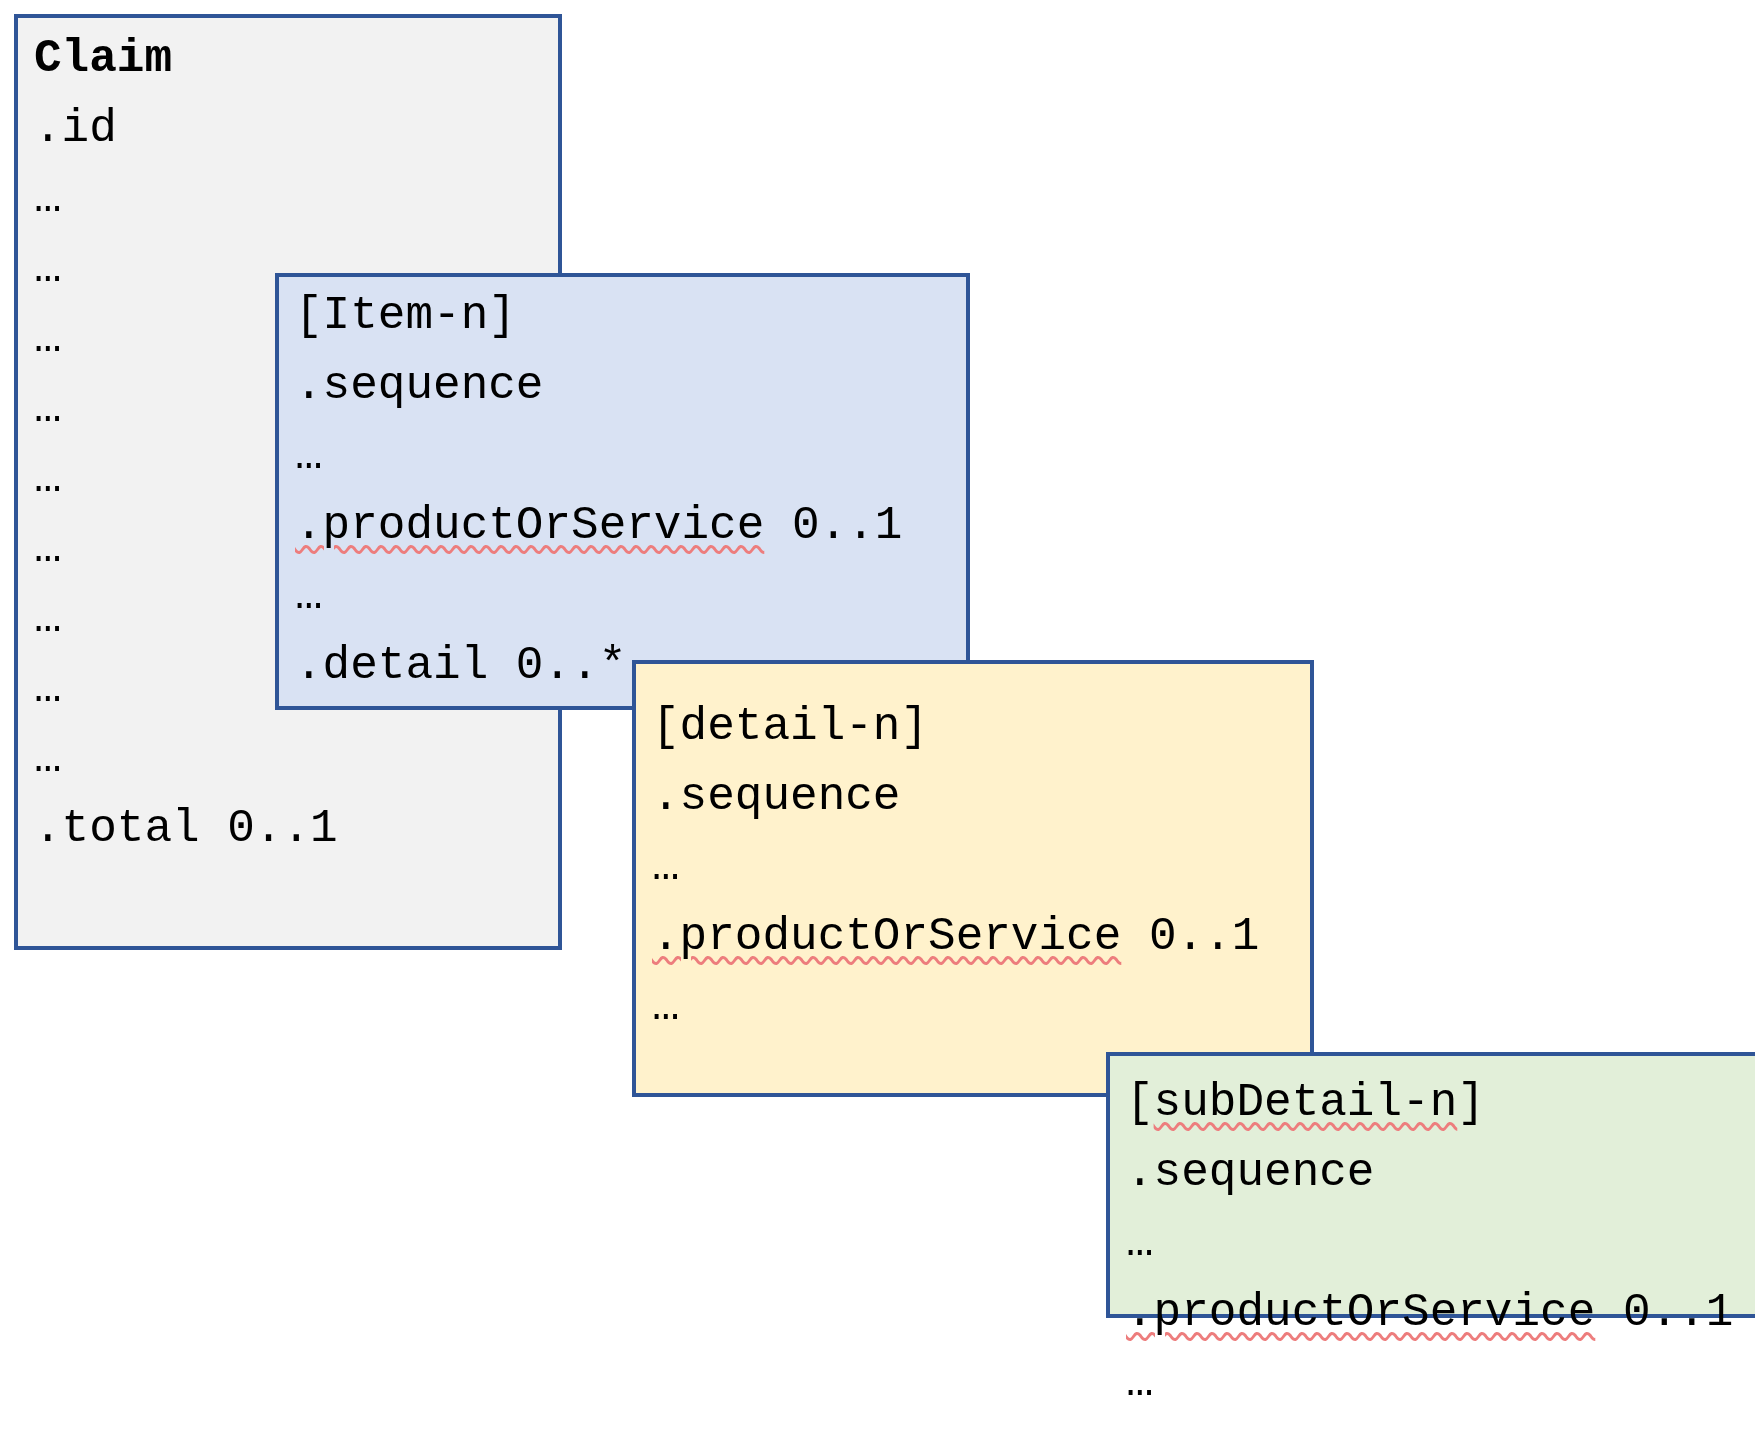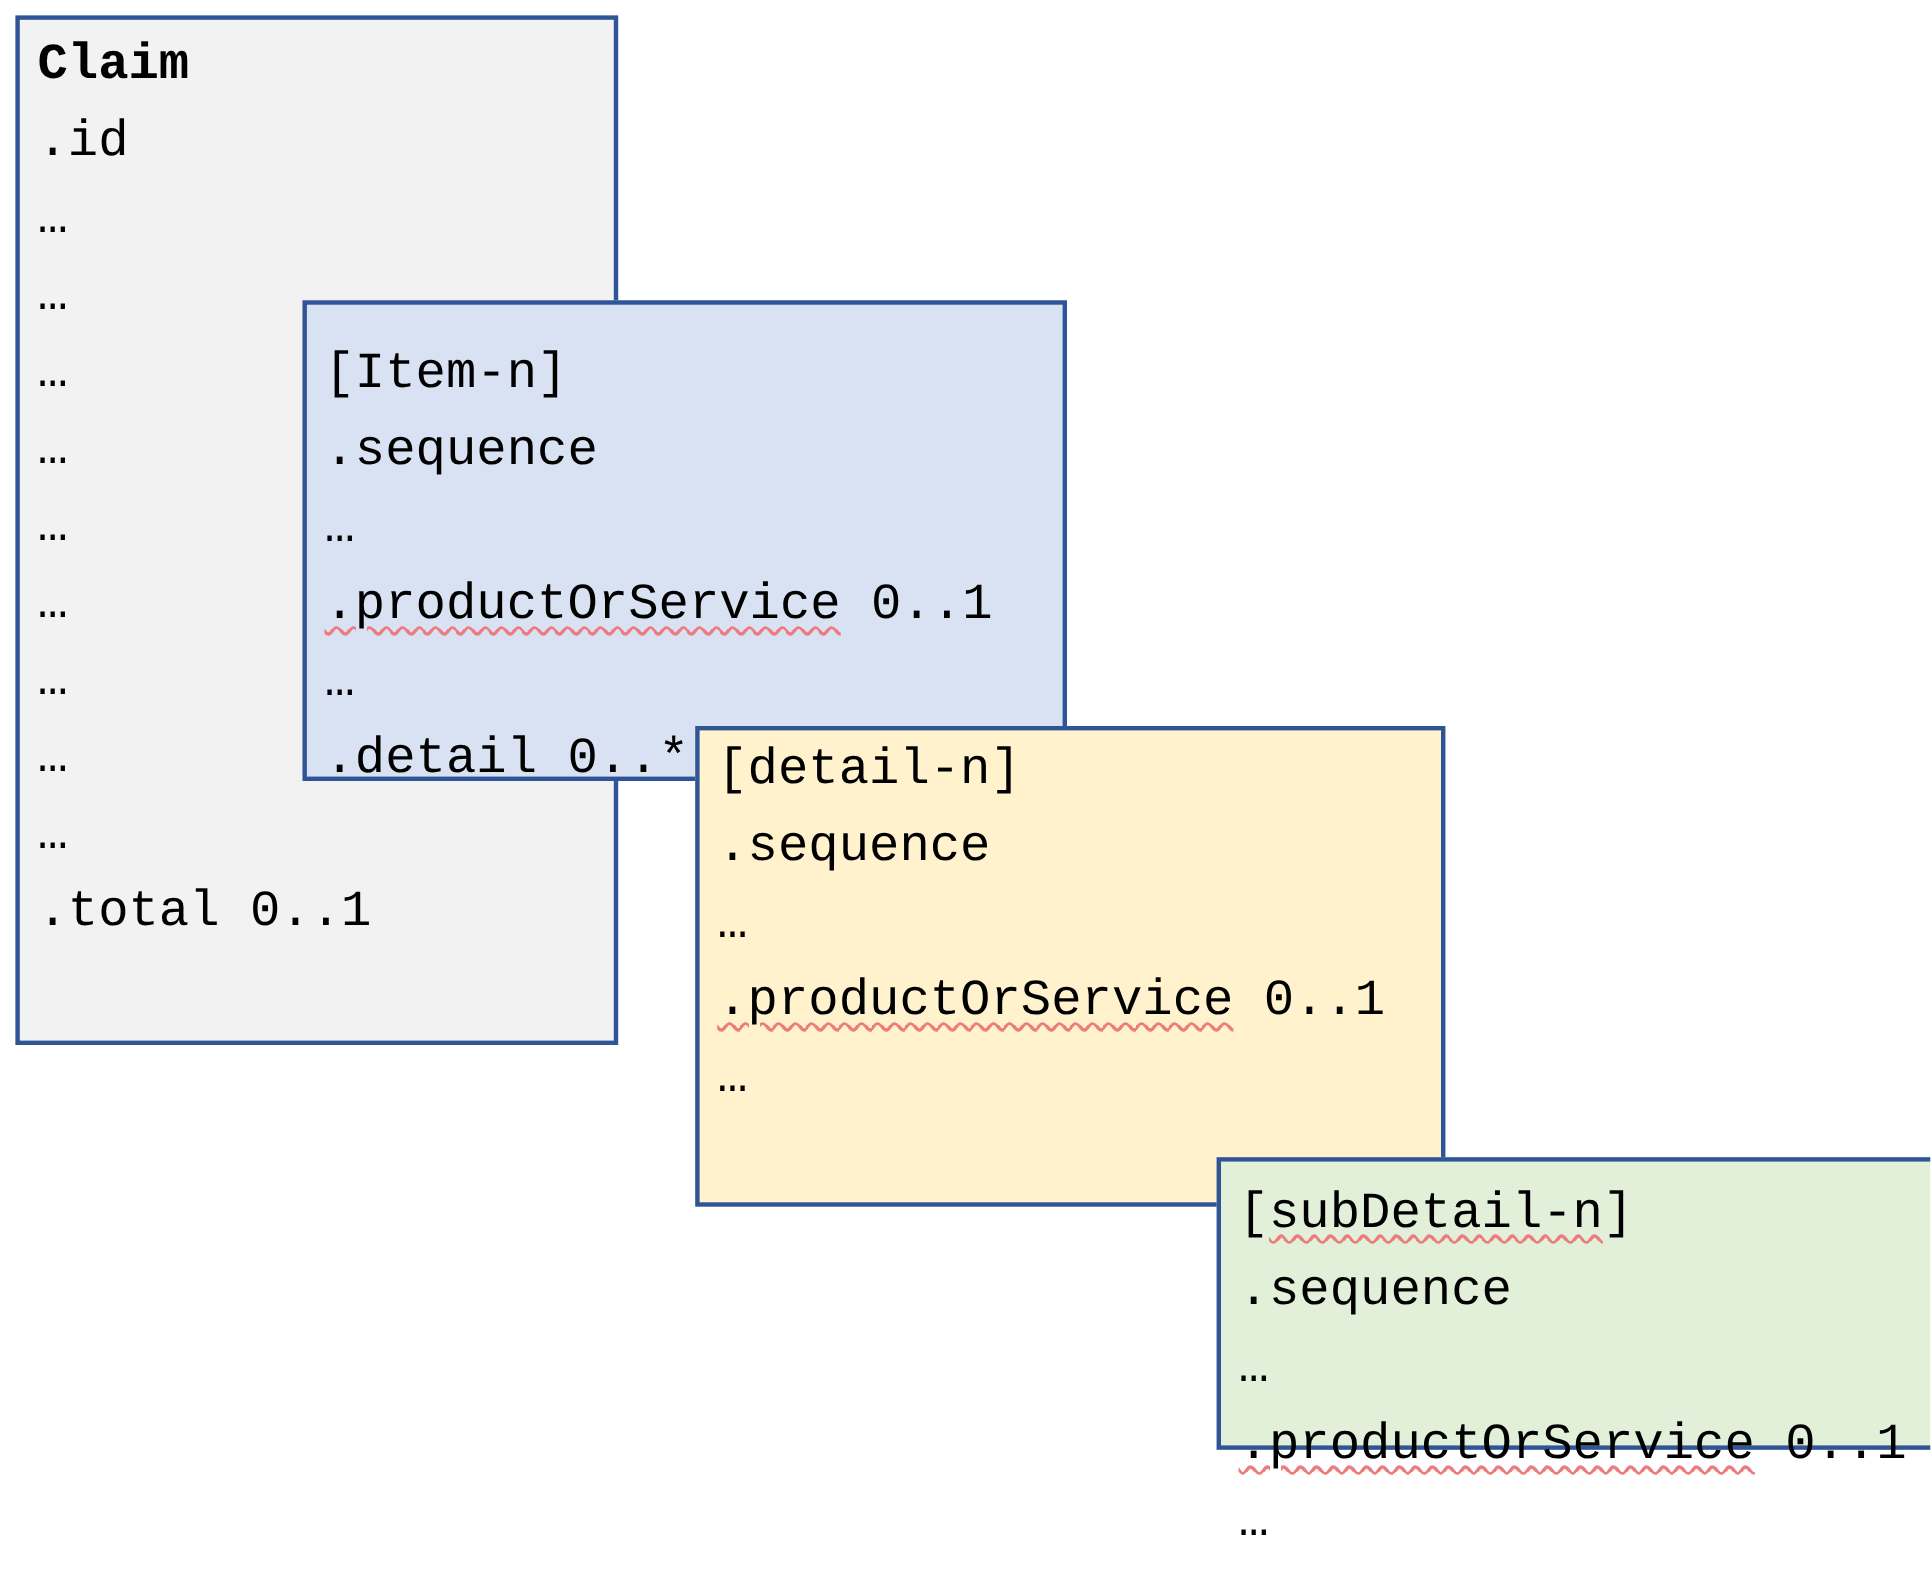--- a/index.html
+++ b/index.html
@@ -32,27 +32,27 @@
   }
   .box-claim{
     left:14px; top:14px; width:548px; height:936px;
     background:var(--claim-fill);
     padding:6px 10px 0 16px;
     z-index:1;
   }
   .box-item{
     left:275px; top:273px; width:695px; height:437px;
     background:var(--item-fill);
-    padding:28px 10px 0 16px;
+    padding:4px 10px 0 16px;
     z-index:2;
   }
   .box-detail{
     left:632px; top:660px; width:682px; height:437px;
     background:var(--detail-fill);
-    padding:1px 10px 0 16px;
+    padding:28px 10px 0 16px;
     z-index:3;
   }
   .box-subdetail{
     left:1106px; top:1052px; width:694px; height:266px;
     background:var(--subdetail-fill);
     padding:12px 10px 0 16px;
     z-index:4;
   }
   .title-bold{font-weight:bold;}
   .line{display:block;}

